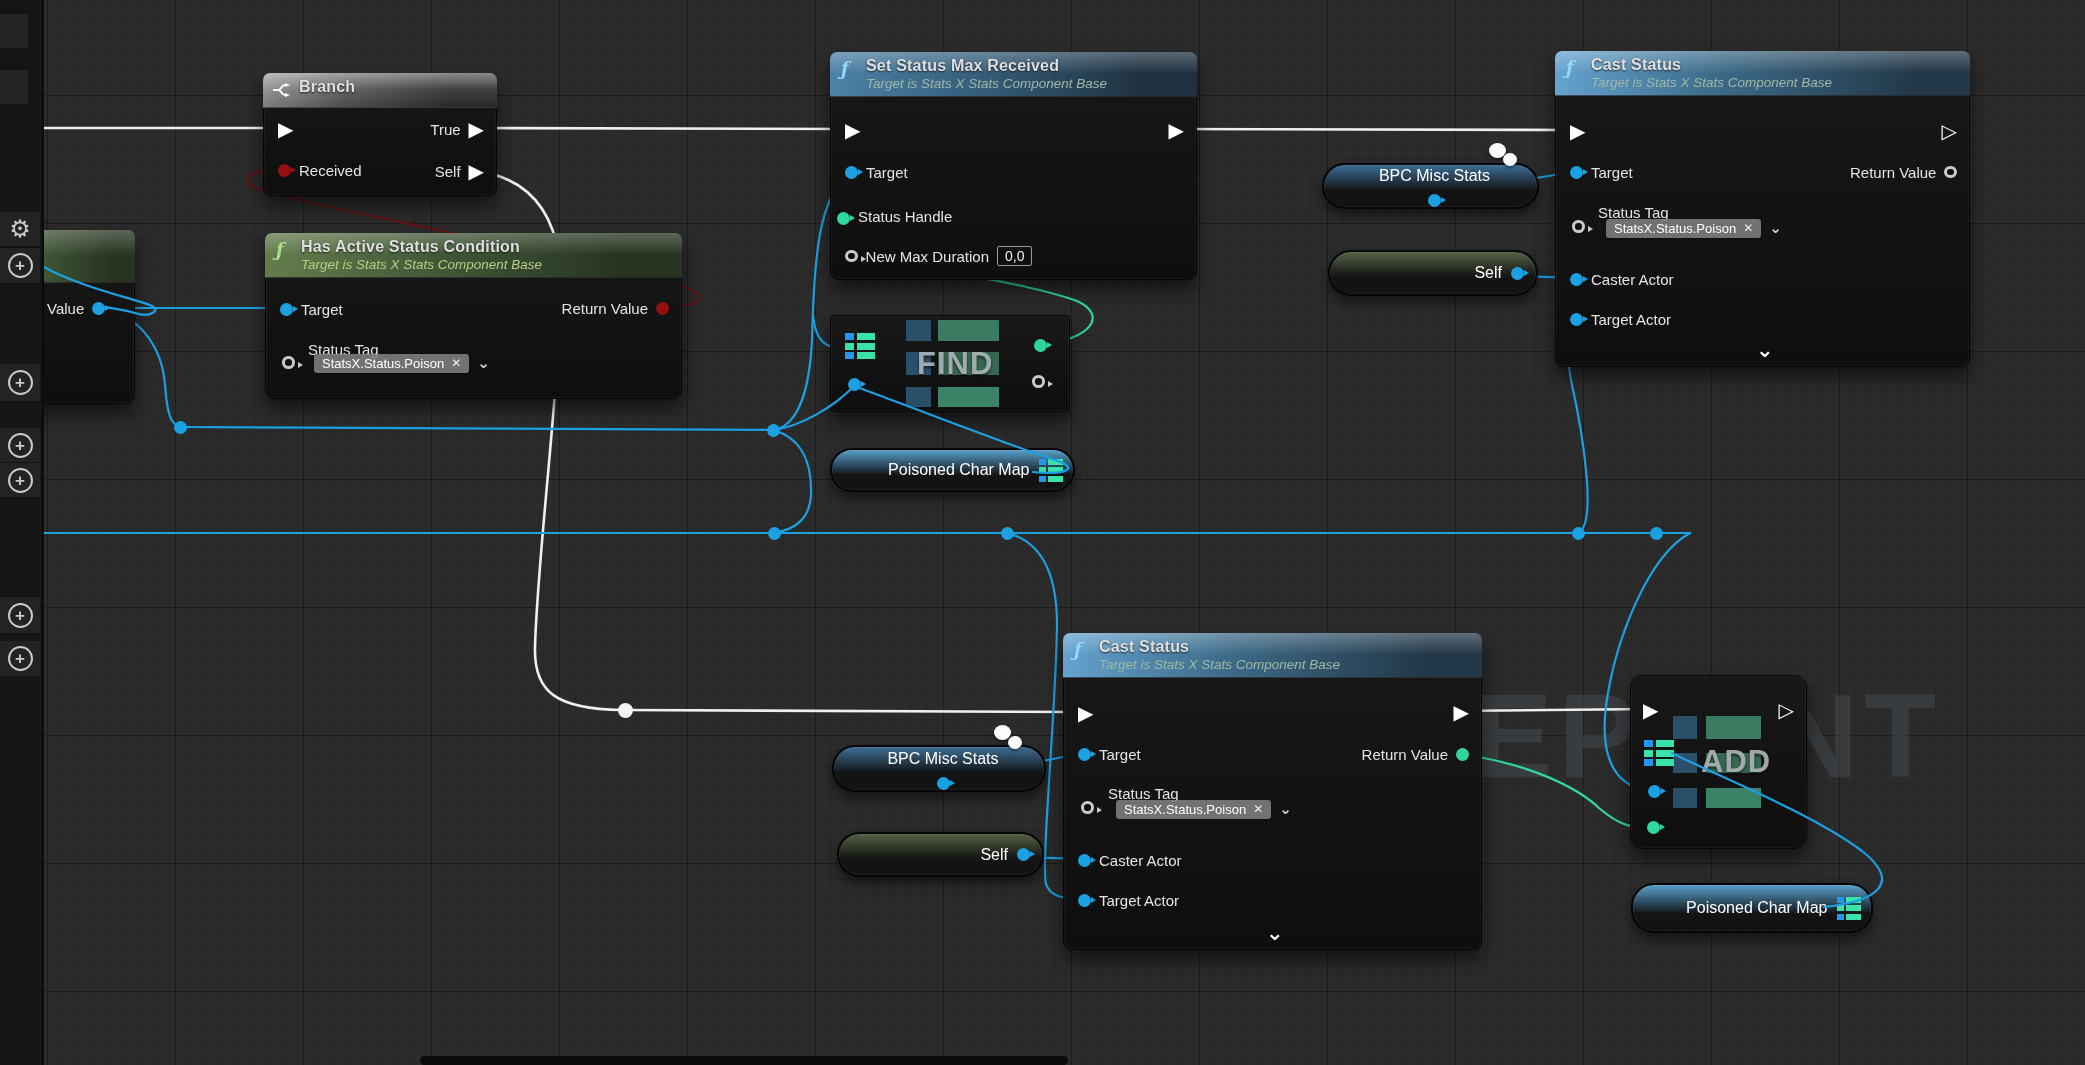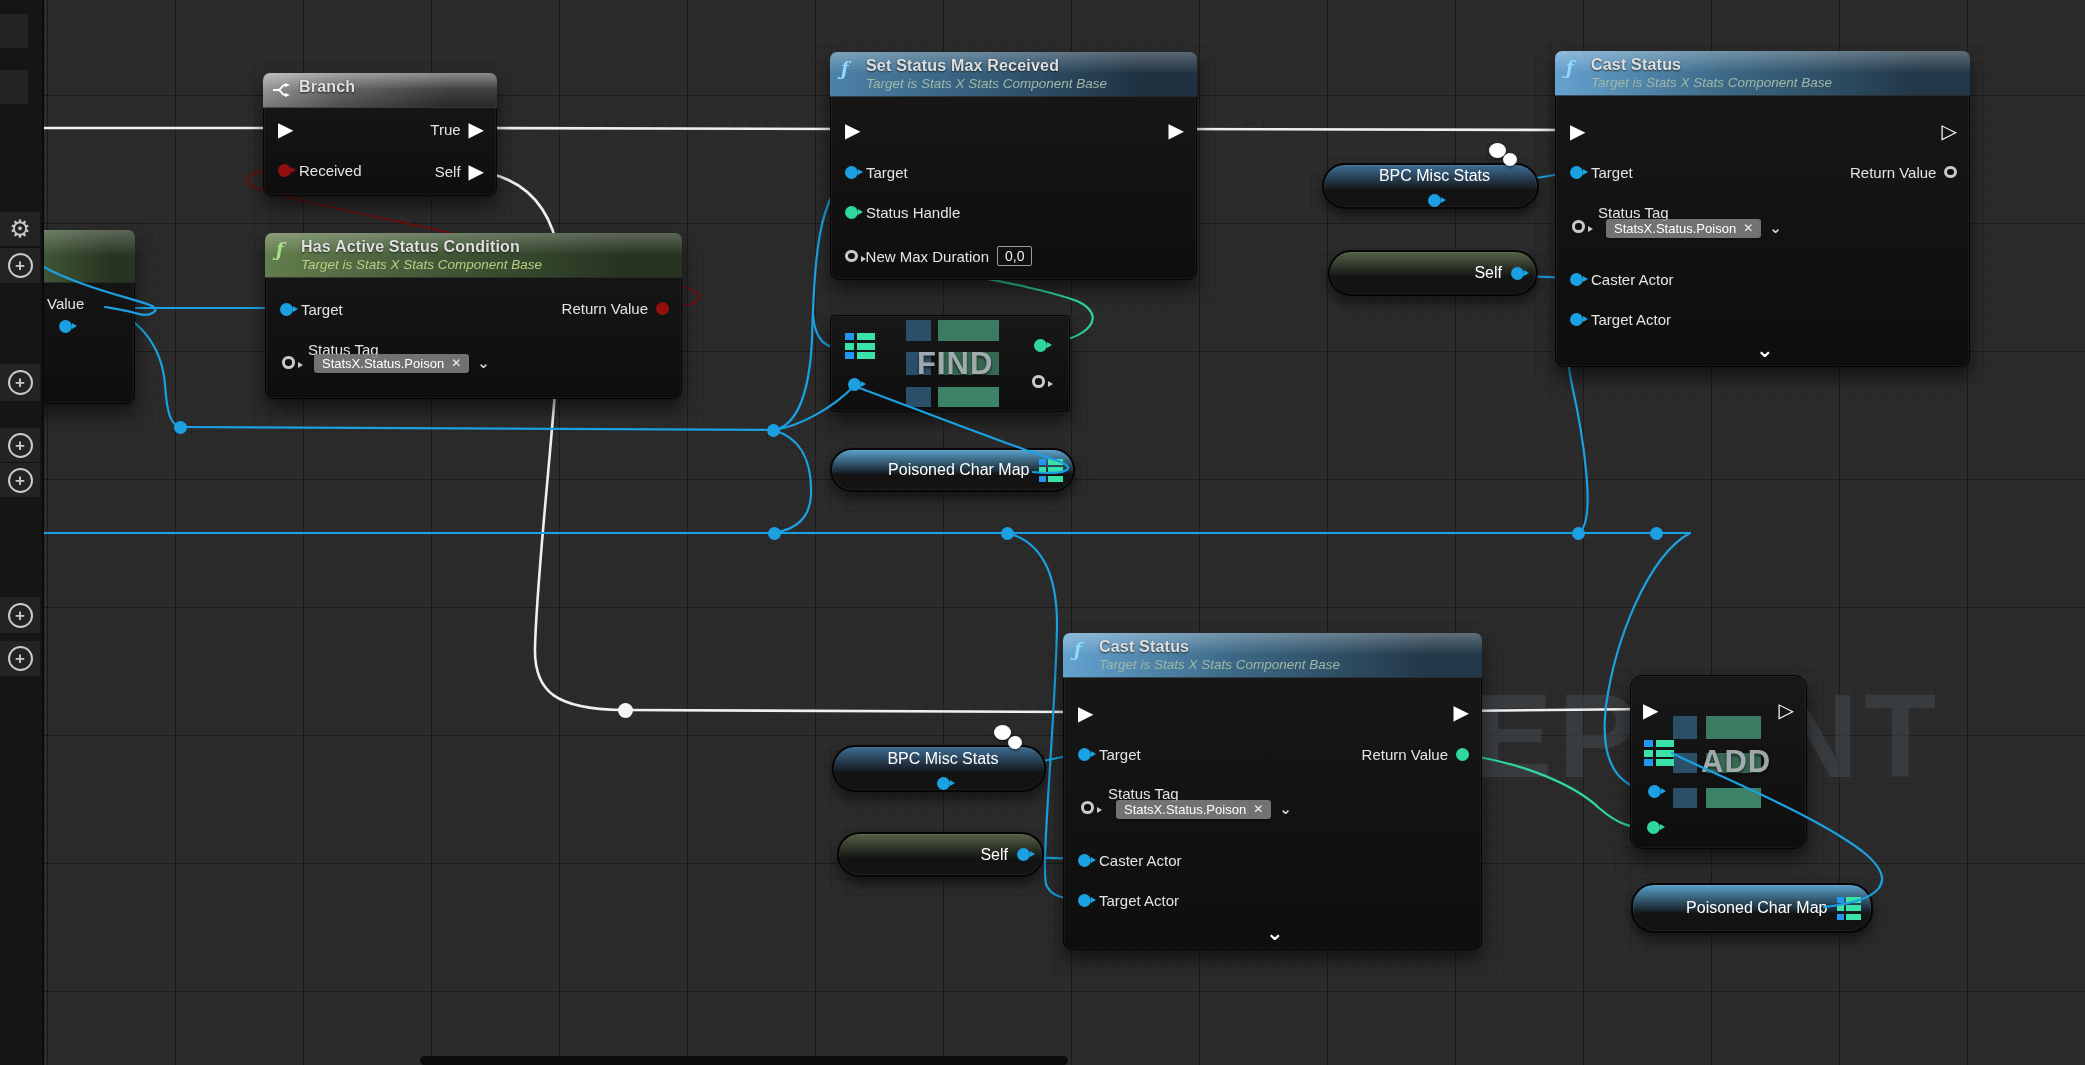--- a/index.html
+++ b/index.html
@@ -120,21 +120,21 @@
     <path class="w-blue" d="M1469,189 C1516,183 1540,176 1576,172"></path>
     <path class="w-blue" d="M1467,274 C1515,276 1544,277 1576,278"></path>
     <path class="w-blue" d="M978,770 C1030,766 1053,758 1083,753"></path>
     <path class="w-blue" d="M975,856 C1028,857 1052,858 1083,859"></path>
     <path class="w-teal" d="M1450,753 C1525,761 1577,787 1599,808 C1620,826 1632,828 1650,827"></path>
     <path class="w-teal" d="M1038,345 C1092,340 1108,315 1077,301 C1020,280 902,268 845,245 C824,234 827,214 851,211"></path>
   </svg>
 
   <div class="node" style="left:-30px;top:230px;width:163px;height:172px;">
     <div class="hdr hdr-green" style="height:42px;"></div>
-    <div class="row l" style="left:76px;top:64px;flex-direction:column;">
+    <div class="row l" style="left:76px;top:64px;">
       <span class="lbl">Value</span>
       <span class="pin c-blue"></span>
     </div>
   </div>
 
   <div class="node" style="left:263px;top:73px;width:232px;height:121px;">
     <div class="hdr hdr-branch" style="padding-left:36px;height:24px;">
       <span class="t">Branch</span>
       <svg class="fnic" style="top:9px;left:9px;" width="20" height="16" viewBox="0 0 20 16">
         <path d="M1,8 h5 M6,8 C10,8 9,3 13,3 M6,8 C10,8 9,13 13,13" stroke="#fff" fill="none" stroke-width="1.8"></path>
@@ -192,21 +192,21 @@
     <div class="row l" style="left:14px;top:64px;">
       <span class="ex">▶</span>
     </div>
     <div class="row r" style="right:12px;top:64px;">
       <span class="ex">▶</span>
     </div>
     <div class="row l" style="left:14px;top:106px;">
       <span class="pin c-blue"></span>
       <span class="lbl">Target</span>
     </div>
-    <div class="row l" style="left:14px;top:146px;">
+    <div class="row l" style="left:6px;top:146px;align-items:flex-end;">
       <span class="pin c-teal"></span>
       <span class="lbl">Status Handle</span>
     </div>
     <div class="row l" style="left:14px;top:190px;">
       <span class="pin ring c-green"></span>
       <span class="lbl">New Max Duration</span>
       <span class="valbox">0,0</span>
     </div>
   </div>
 

